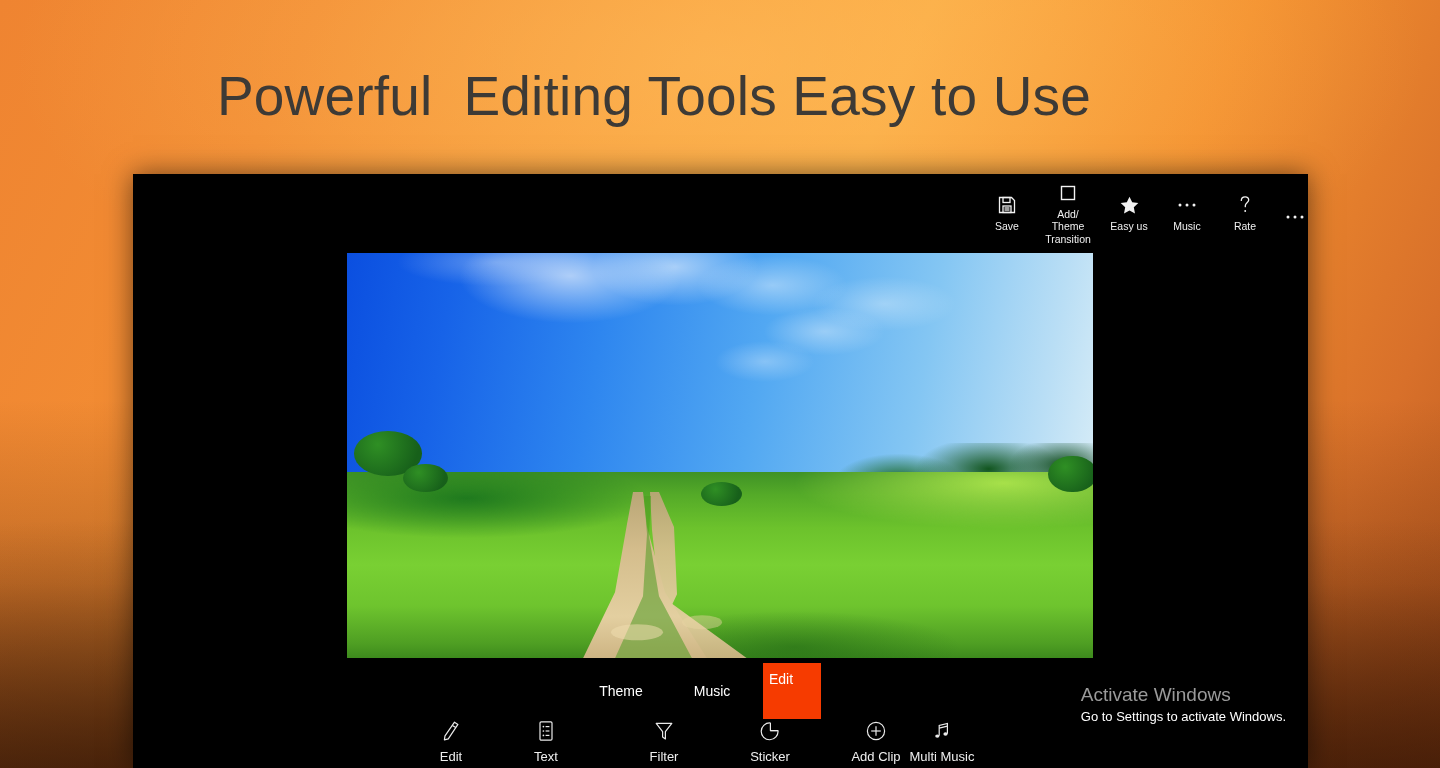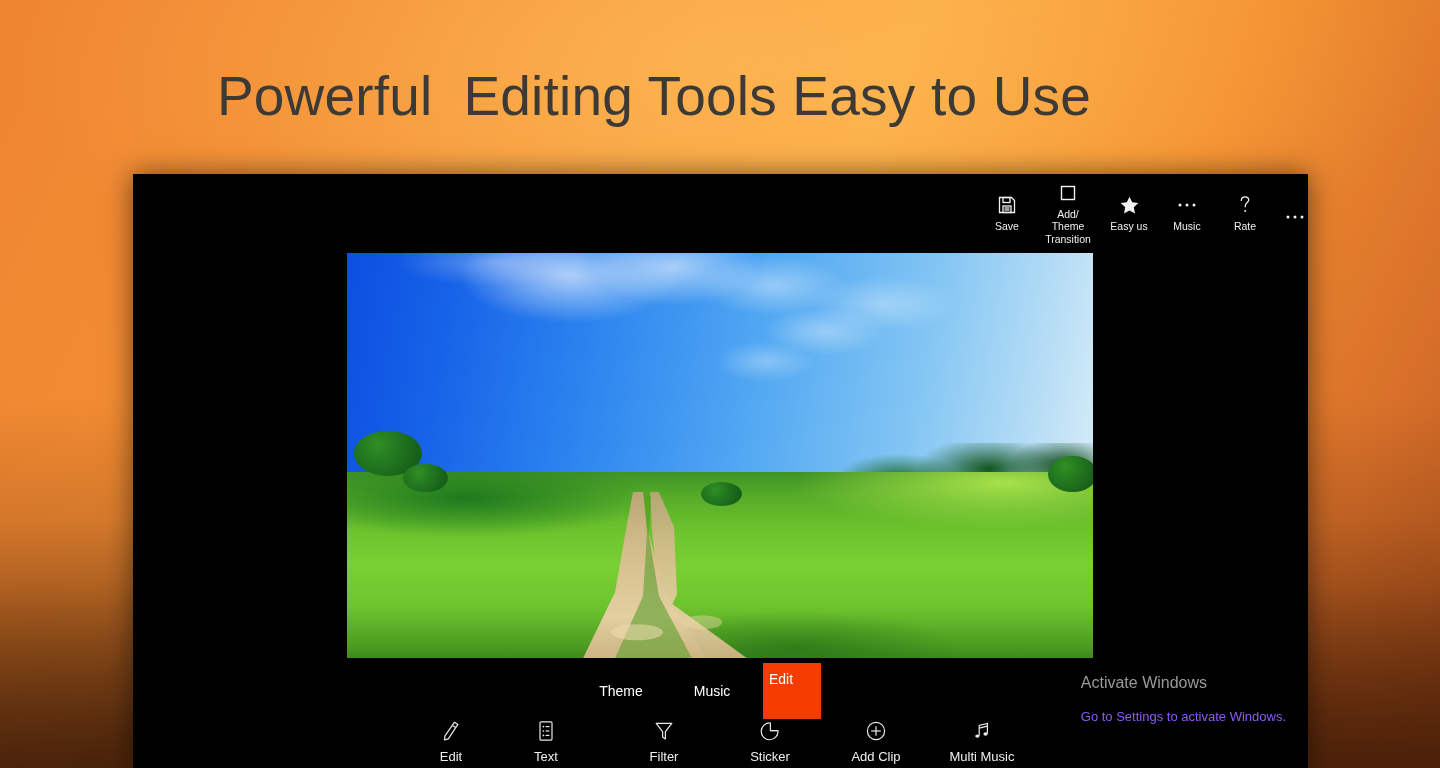--- a/index.html
+++ b/index.html
@@ -281,41 +281,41 @@
     align-items: center;
     justify-content: center;
     margin-bottom: 4px;
   }
   .tool-label { font-size: 13px; color: #efefef; white-space: nowrap; }
   #tool-0 { left: 275px; }
   #tool-1 { left: 370px; }
   #tool-2 { left: 488px; }
   #tool-3 { left: 594px; }
   #tool-4 { left: 700px; }
-  #tool-5 { left: 806px; justify-content: space-between; }
+  #tool-5 { left: 766px; justify-content: space-between; }
 
   
   #activate-watermark {
     position: absolute;
     right: 22px;
     bottom: 42px;
     text-align: left;
     color: #8e8e8e;
     user-select: none;
   }
   #activate-title {
-    font-size: 16px;
+    font-size: 19px;
     line-height: 24px;
     color: #9a9a9a;
   }
   #activate-sub {
     font-size: 13px;
     line-height: 18px;
-    color: #8b5cf6;
-    margin-top: 13px;
+    color: #ffffff;
+    margin-top: 1px;
   }
 </style>
 </head>
 <body>
 
 <div id="promo-backdrop"></div>
 
 <div id="headline">Powerful  Editing Tools Easy to Use</div>
 
 <div id="app-window">

